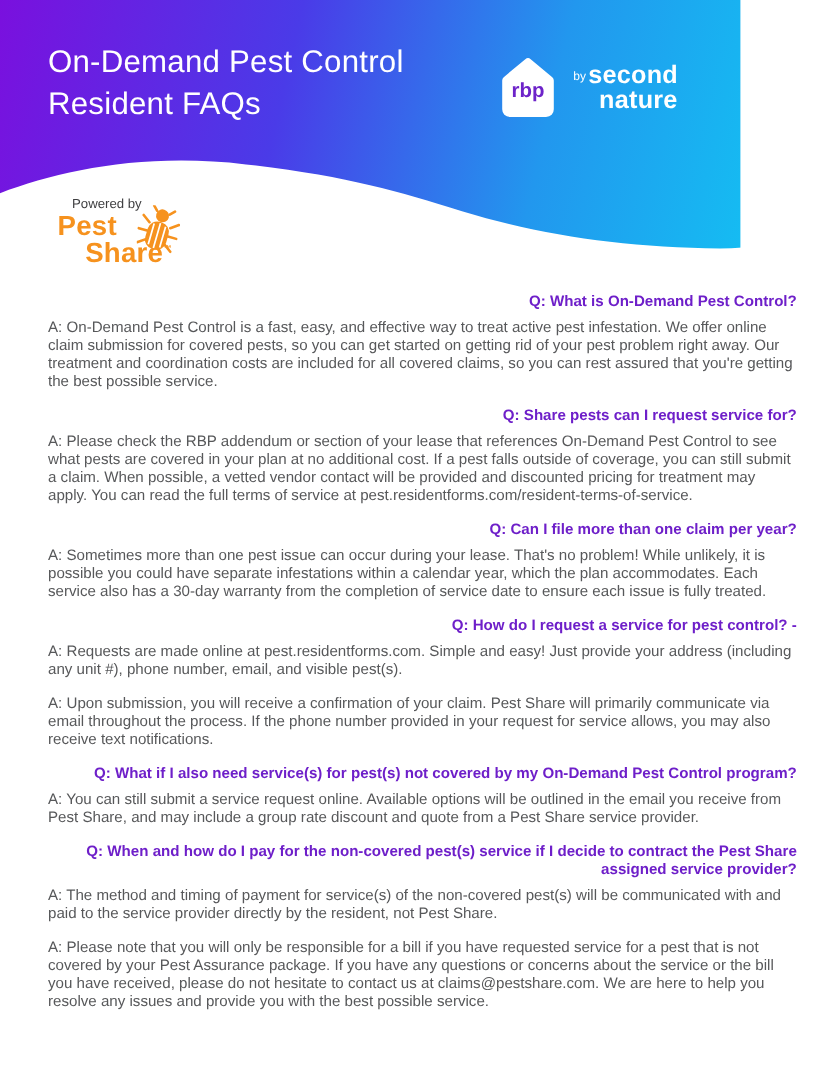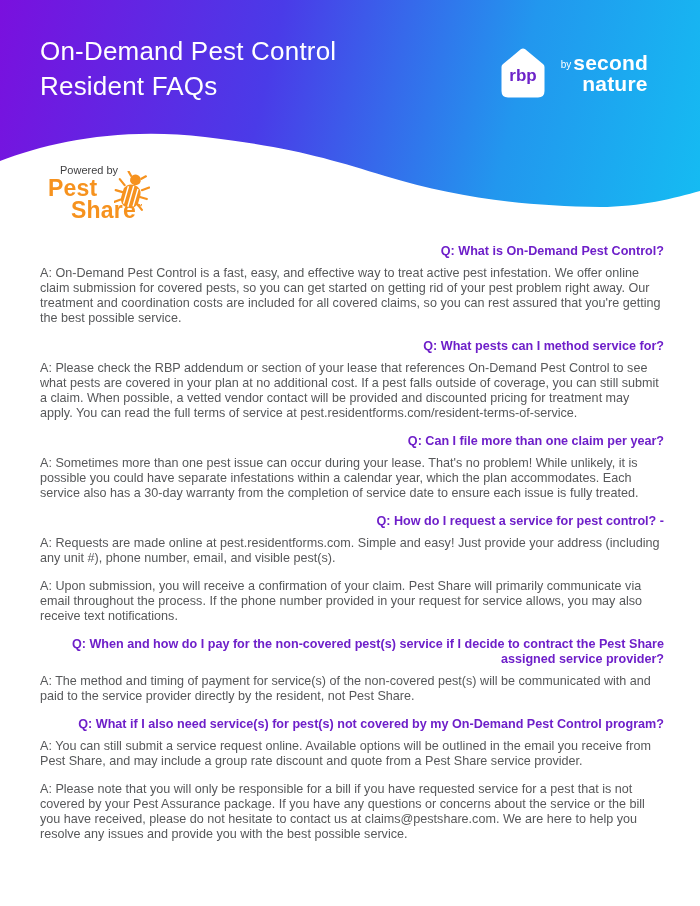--- a/index.html
+++ b/index.html
@@ -2,21 +2,21 @@
 <html><head>
 <meta charset="utf-8">
 <style>
   * { margin:0; padding:0; box-sizing:border-box; }
   html,body { background:#ffffff; }
   body { font-family:"Liberation Sans", sans-serif; }
   .page { position:relative; width:700px; height:906px; background:#ffffff; overflow:hidden; }
 
   
   .header {
-    position:relative; width:700px; height:215px;
+    position:relative; width:617px; height:215px;
     background:linear-gradient(103deg, #7A10DE 0%, #4A3BE8 38%, #2297EE 72%, #15BCF2 100%);
   }
   .header-wave { position:absolute; left:0; bottom:0; width:700px; height:85px; display:block; }
   .titles { position:absolute; left:40px; top:34px; color:#ffffff; }
   .title-line1 { font-size:26px; font-weight:400; letter-spacing:0.2px; line-height:1.35; }
   .title-line2 { font-size:26px; font-weight:400; letter-spacing:0.2px; line-height:1.35; }
   .brand { position:absolute; right:52px; top:44px; display:flex; align-items:center; }
   .rbp-logo { width:60px; height:60px; display:block; }
   .sn-wrap { display:flex; margin-left:8px; color:#ffffff; }
   .sn-by { font-size:10px; font-weight:400; margin-top:6px; margin-right:2px; }
@@ -89,46 +89,46 @@
   </div>
 
   <div class="content">
 
     <div class="faq-item">
       <div class="q">Q: What is On-Demand Pest Control?</div>
       <div class="a">A: On-Demand Pest Control is a fast, easy, and effective way to treat active pest infestation. We offer online claim submission for covered pests, so you can get started on getting rid of your pest problem right away. Our treatment and coordination costs are included for all covered claims, so you can rest assured that you're getting the best possible service.</div>
     </div>
 
     <div class="faq-item">
-      <div class="q">Q: What pests can I method service for?</div>
+      <div class="q">Q: Share pests can I request service for?</div>
       <div class="a">A: Please check the RBP addendum or section of your lease that references On-Demand Pest Control to see what pests are covered in your plan at no additional cost. If a pest falls outside of coverage, you can still submit a claim. When possible, a vetted vendor contact will be provided and discounted pricing for treatment may apply. You can read the full terms of service at pest.residentforms.com/resident-terms-of-service.</div>
     </div>
 
     <div class="faq-item">
       <div class="q">Q: Can I file more than one claim per year?</div>
       <div class="a">A: Sometimes more than one pest issue can occur during your lease. That's no problem! While unlikely, it is possible you could have separate infestations within a calendar year, which the plan accommodates. Each service also has a 30-day warranty from the completion of service date to ensure each issue is fully treated.</div>
     </div>
 
     <div class="faq-item">
       <div class="q">Q: How do I request a service for pest control? -</div>
       <div class="a">A: Requests are made online at pest.residentforms.com. Simple and easy! Just provide your address (including any unit #), phone number, email, and visible pest(s).</div>
     </div>
 
     <div class="faq-item">
       <div class="a">A: Upon submission, you will receive a confirmation of your claim. Pest Share will primarily communicate via email throughout the process. If the phone number provided in your request for service allows, you may also receive text notifications.</div>
     </div>
 
     <div class="faq-item">
-      <div class="q">Q: When and how do I pay for the non-covered pest(s) service if I decide to contract the Pest Share assigned service provider?</div>
-      <div class="a">A: The method and timing of payment for service(s) of the non-covered pest(s) will be communicated with and paid to the service provider directly by the resident, not Pest Share.</div>
+      <div class="q">Q: What if I also need service(s) for pest(s) not covered by my On-Demand Pest Control program?</div>
+      <div class="a">A: You can still submit a service request online. Available options will be outlined in the email you receive from Pest Share, and may include a group rate discount and quote from a Pest Share service provider.</div>
     </div>
 
     <div class="faq-item">
-      <div class="q">Q: What if I also need service(s) for pest(s) not covered by my On-Demand Pest Control program?</div>
-      <div class="a">A: You can still submit a service request online. Available options will be outlined in the email you receive from Pest Share, and may include a group rate discount and quote from a Pest Share service provider.</div>
+      <div class="q">Q: When and how do I pay for the non-covered pest(s) service if I decide to contract the Pest Share assigned service provider?</div>
+      <div class="a">A: The method and timing of payment for service(s) of the non-covered pest(s) will be communicated with and paid to the service provider directly by the resident, not Pest Share.</div>
     </div>
 
     <div class="faq-item">
       <div class="a">A: Please note that you will only be responsible for a bill if you have requested service for a pest that is not covered by your Pest Assurance package. If you have any questions or concerns about the service or the bill you have received, please do not hesitate to contact us at claims@pestshare.com. We are here to help you resolve any issues and provide you with the best possible service.</div>
     </div>
 
   </div>
 </div>
 
 </body></html>

